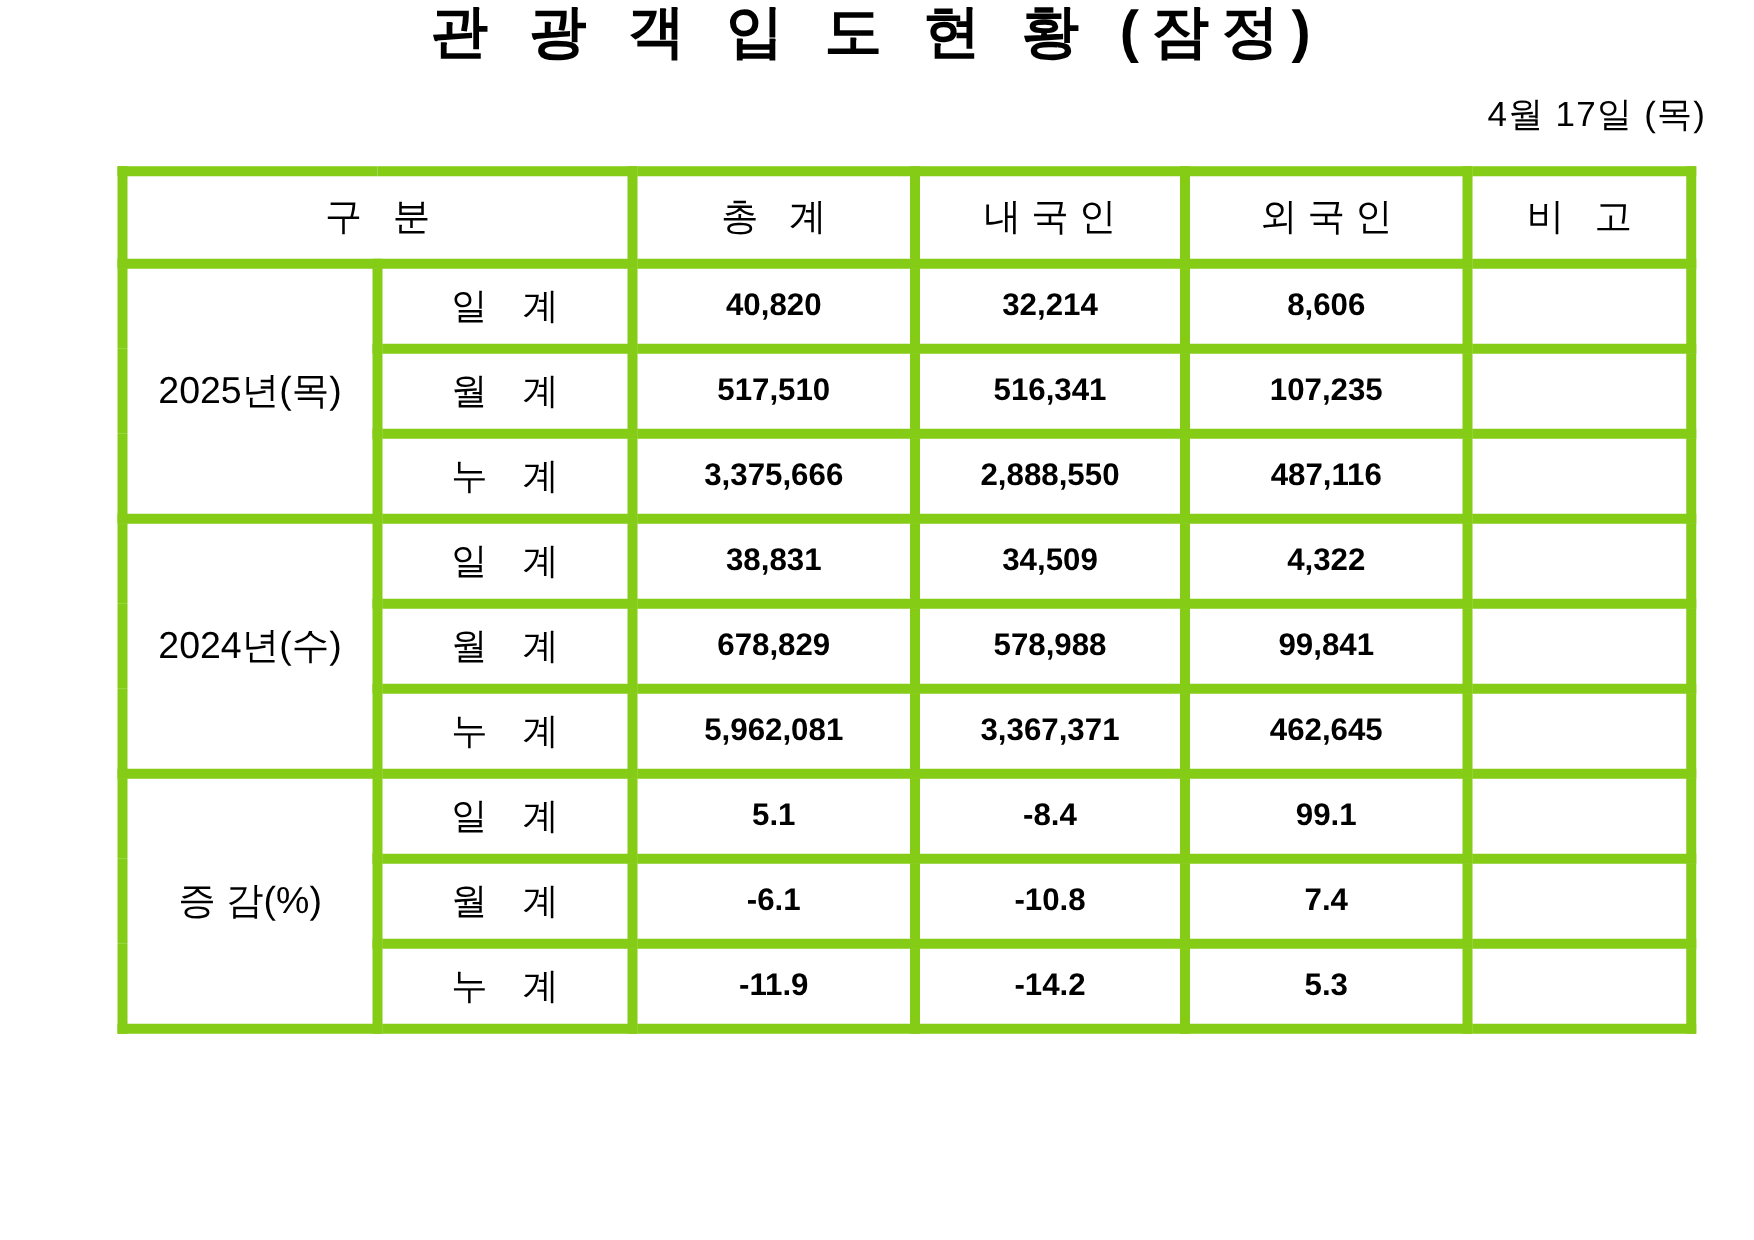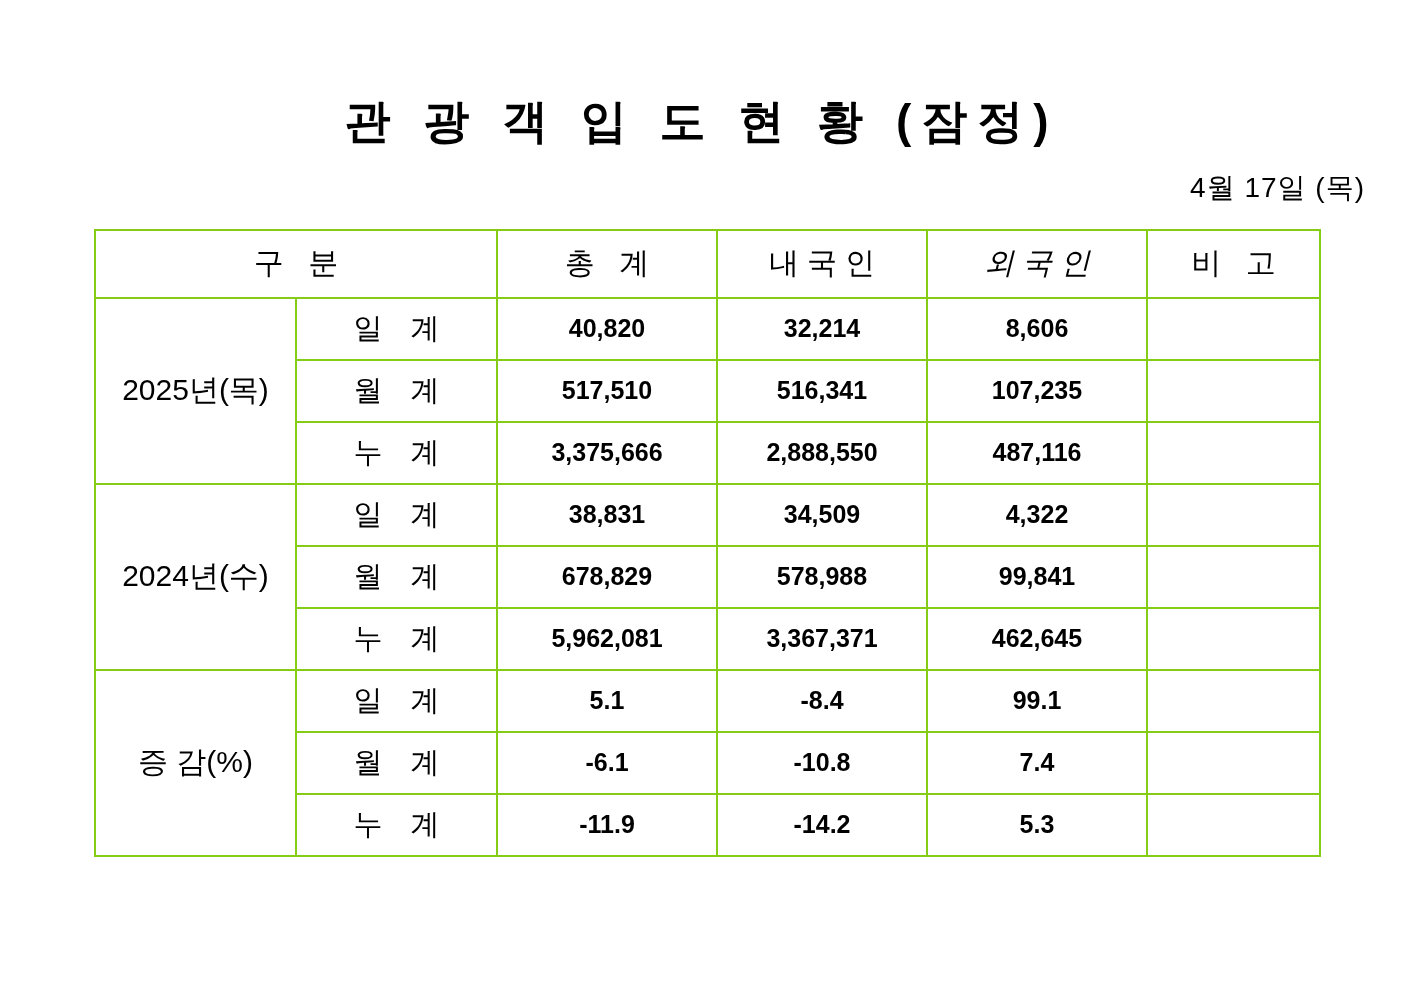--- a/index.html
+++ b/index.html
@@ -19,58 +19,57 @@
     width: 1403px;
     height: 992px;
     position: relative;
     box-sizing: border-box;
   }
   .doc-title {
     text-align: center;
     font-size: 46px;
     font-weight: bold;
     letter-spacing: 10px;
-    margin-top: 96px;
     line-height: 1.1;
     white-space: nowrap;
   }
   .doc-date {
     text-align: right;
     font-size: 28px;
     margin-top: 22px;
     padding-right: 38px;
     letter-spacing: 1px;
   }
   .table-wrap {
     margin: 22px auto 0 auto;
     width: 1215px;
   }
   table.stat {
     border-collapse: collapse;
     width: 100%;
     table-layout: fixed;
   }
   table.stat th, table.stat td {
-    border: 2px solid #84cc16;
+    border: 8px solid #84cc16;
     text-align: center;
     vertical-align: middle;
     padding: 0;
     height: 60px;
   }
   table.stat th {
     font-size: 30px;
     font-weight: normal;
     letter-spacing: 8px;
     text-indent: 8px;
     height: 66px;
   }
   th.col-gubun { width: 400px; }
   th.col-total { width: 218px; }
   th.col-dom   { width: 208px; }
-  th.col-for   { width: 218px; font-style: italic; }
+  th.col-for   { width: 218px; }
   th.col-note  { width: 171px; }
 
   td.year-label {
     font-size: 30px;
     letter-spacing: 0px;
   }
   td.sub-label {
     font-size: 29px;
     letter-spacing: 10px;
     text-indent: 10px;

